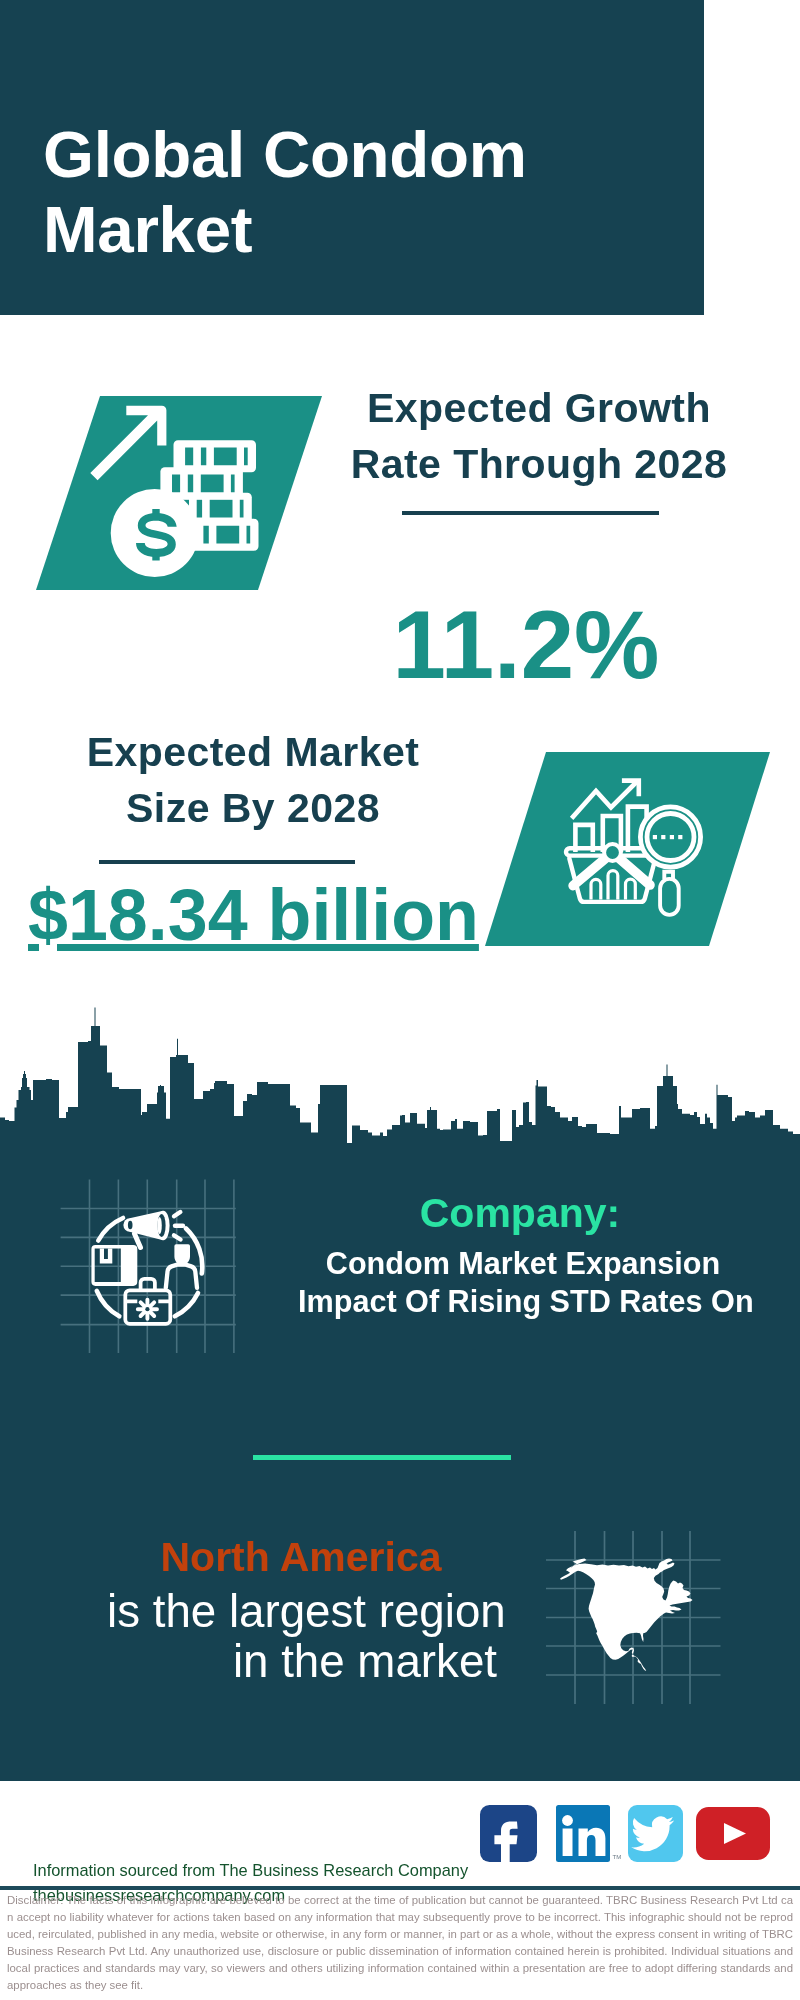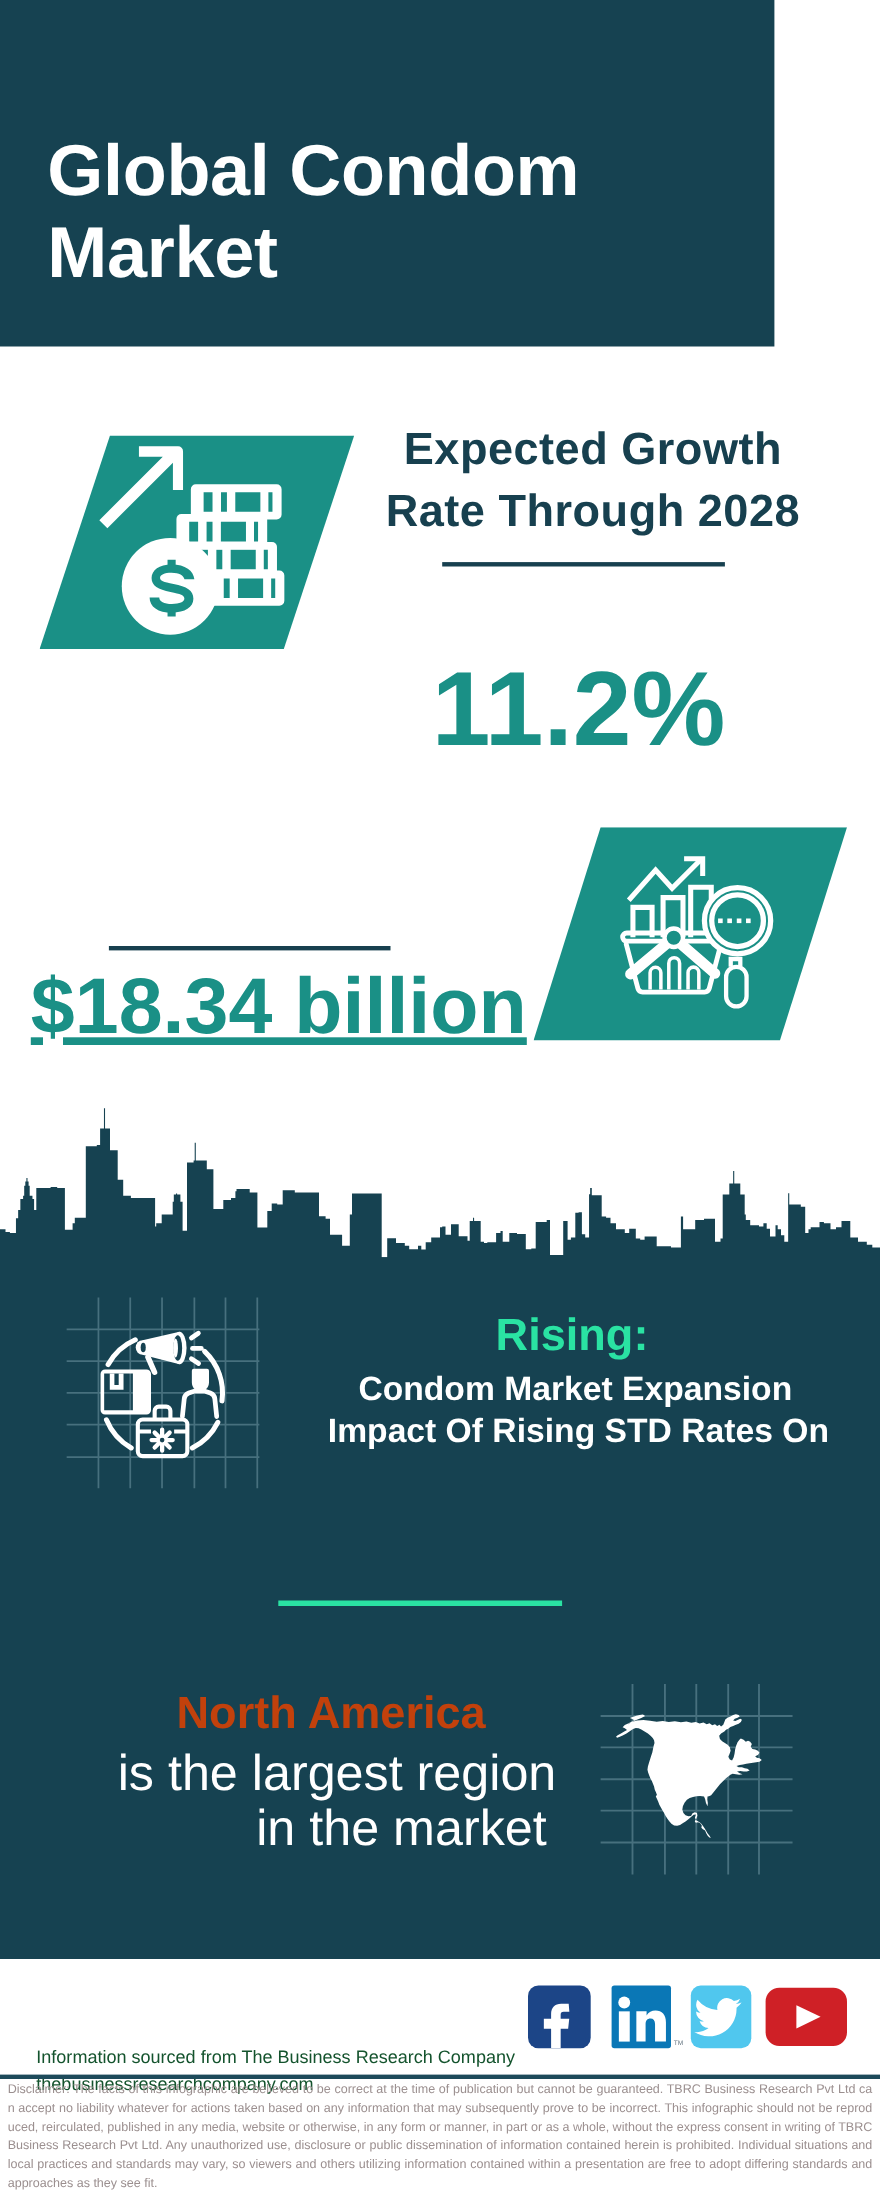--- a/index.html
+++ b/index.html
@@ -107,20 +107,24 @@
         <circle cx="185.5" cy="85" r="23.5" fill="#1a9086"></circle>
       </g>
       <g fill="#ffffff">
         <rect x="167.8" y="83" width="4.2" height="4.2"></rect>
         <rect x="176.2" y="83" width="4.2" height="4.2"></rect>
         <rect x="184.8" y="83" width="4.2" height="4.2"></rect>
         <rect x="193.2" y="83" width="4.2" height="4.2"></rect>
       </g>
     </svg>
   </div>
+  <div class="stat-title" style="left:53px;top:724px;width:400px;">
+    <div>Expected Market</div>
+    <div>Size By 2028</div>
+  </div>
   <div class="stat-rule" style="left:99px;top:860px;width:256px;"></div>
 
   <div class="darksec">
     <svg width="800" height="776" viewBox="0 0 800 776">
       <rect x="0" y="138" width="800" height="638" fill="#164251"></rect>
       <path d="M0,145 L0,112.5 L5,112.5 L5,115 L9,115 L9,116 L14.5,116 L14.5,102.5 L16.5,102.5 L16.5,95 L18.5,95 L18.5,85 L21,85 L21,82 L22,82 L22,73 L23,73 L23,69 L24,69 L24,66 L25,66 L25,69 L26,69 L26,73 L27,73 L27,82 L29.5,82 L29.5,85 L31,85 L31,95 L33,95 L33,102.5 L33,75 L46,75 L46,74 L52,74 L52,75 L59,75 L59,113 L62,113 L62,113 L66,113 L66,107 L68,107 L68,102 L78,102 L78,37 L88,37 L88,36 L91,36 L91,21 L93.5,21 L93.5,21 L94.5,21 L94.5,2.5 L95.5,2.5 L95.5,21 L99,21 L99,21 L100,21 L100,40.6 L107,40.6 L107,67.5 L112,67.5 L112,82 L119,82 L119,84 L141,84 L141,110 L142,110 L142,107 L147,107 L147,99 L157,99 L157,87.5 L158,87.5 L158,81 L160,81 L160,80 L161,80 L161,81 L164,81 L164,87.5 L166,87.5 L166,113.75 L170,113.75 L170,113.75 L170,51.9 L176,51.9 L176,50 L177,50 L177,33.75 L178,33.75 L178,50 L188,50 L188,58 L194,58 L194,94 L200,94 L200,94 L203,94 L203,86 L210,86 L210,84 L214,84 L214,78 L215,78 L215,76 L222,76 L222,76 L227,76 L227,79 L233,79 L233,79 L234,79 L234,111 L240,111 L240,111 L243,111 L243,96 L247,96 L247,89 L252,89 L252,90 L257,90 L257,77 L265,77 L265,77 L268,77 L268,79 L290,79 L290,79 L290,100.6 L296,100.6 L296,103 L300,103 L300,103 L300,117.5 L311,117.5 L311,127.5 L318,127.5 L318,99 L320,99 L320,80 L346,80 L346,80 L347,80 L347,138 L352,138 L352,120.6 L360,120.6 L360,125 L368,125 L368,127.5 L372,127.5 L372,130.6 L380,130.6 L380,127.5 L383,127.5 L383,131 L387,131 L387,124.4 L392,124.4 L392,120 L400,120 L400,110.6 L402,110.6 L402,110 L405,110 L405,117.5 L410,117.5 L410,108 L417,108 L417,118.75 L425,118.75 L425,123 L427,123 L427,105 L430,105 L430,102 L431,102 L431,105 L437,105 L437,105 L437,123.75 L440,123.75 L440,125 L443,125 L443,124.4 L451,124.4 L451,116 L455,116 L455,114 L457,114 L457,123.75 L463,123.75 L463,116 L470,116 L470,116.9 L478,116.9 L478,130.6 L483,130.6 L483,130 L487,130 L487,106 L497,106 L497,104 L500,104 L500,136 L512,136 L512,105 L516,105 L516,122 L519,122 L519,120 L523,120 L523,97.5 L526,97.5 L526,97 L529,97 L529,117 L532,117 L532,120 L535.5,120 L535.5,80.6 L536.5,80.6 L536.5,75 L538,75 L538,81.6 L547,81.6 L547,101 L551,101 L551,102 L555,102 L555,107 L560,107 L560,112.5 L568,112.5 L568,116 L572,116 L572,112 L578,112 L578,121 L582,121 L582,122 L586,122 L586,119 L597,119 L597,128 L610,128 L610,129 L619,129 L619,101 L621,101 L621,112.5 L623,112.5 L623,112.5 L632,112.5 L632,104 L640,104 L640,103 L650,103 L650,123.75 L655,123.75 L655,121 L657,121 L657,81 L663,81 L663,71 L666.5,71 L666.5,59.6 L667.5,59.6 L667.5,71 L673,71 L673,81 L677,81 L677,99 L678,99 L678,104 L682,104 L682,108.8 L690,108.8 L690,110 L694,110 L694,107 L697,107 L697,112 L700,112 L700,119 L705,119 L705,108.8 L707,108.8 L707,112.5 L710,112.5 L710,118 L713,118 L713,123.75 L716.5,123.75 L716.5,79.7 L717.5,79.7 L717.5,90 L728,90 L728,92 L732,92 L732,116 L735,116 L735,112.5 L737,112.5 L737,110.6 L745,110.6 L745,106 L749,106 L749,107 L755,107 L755,112.5 L760,112.5 L760,110.6 L765,110.6 L765,105 L773,105 L773,120 L780,120 L780,123.75 L788,123.75 L788,126.6 L793,126.6 L793,129 L800,129 L800,129 L800,129 L800,145 Z" fill="#164251"></path>
     </svg>
   </div>
 
   <div class="stat-value" style="left:28px;top:880px;width:460px;font-size:71.8px;text-align:left;text-decoration:underline;">$18.34 billion</div>
@@ -172,21 +176,21 @@
         <rect x="70.3" y="115.4" width="45" height="33.4" rx="4.4"></rect>
         <path d="M85.6 115.4 v-7.9 a3.7 3.7 0 0 1 3.7 -3.7 h6.9 a3.7 3.7 0 0 1 3.7 3.7 v7.9"></path>
         <path d="M70.3 126.4 h12 M103.3 126.4 h12"></path>
       </g>
       <g stroke="#ffffff" stroke-width="3.9" stroke-linecap="round" fill="none">
         <path d="M92.4 124.6 v19.2 M82.8 134.2 h19.2 M85.6 127.4 l13.6 13.6 M99.2 127.4 l-13.6 13.6"></path>
       </g>
       <circle cx="92.4" cy="134.2" r="2.1" fill="#164251"></circle>
     </svg>
   </div>
-  <div class="driver-label" style="left:320px;top:1193px;width:400px;">Rising:</div>
+  <div class="driver-label" style="left:320px;top:1193px;width:400px;">Company:</div>
   <div class="driver-text" style="left:298px;top:1244px;width:450px;">
     <div>Condom Market Expansion</div>
     <div>Impact Of Rising STD Rates On</div>
   </div>
 
   <div class="mint-rule" style="left:253px;top:1455px;width:258px;"></div>
   <div class="region-name" style="left:101px;top:1537px;width:400px;">North America</div>
   <div class="region-text" style="left:107px;top:1587px;width:390px;">
     <div>is the largest region</div>
     <div>in the market</div>

